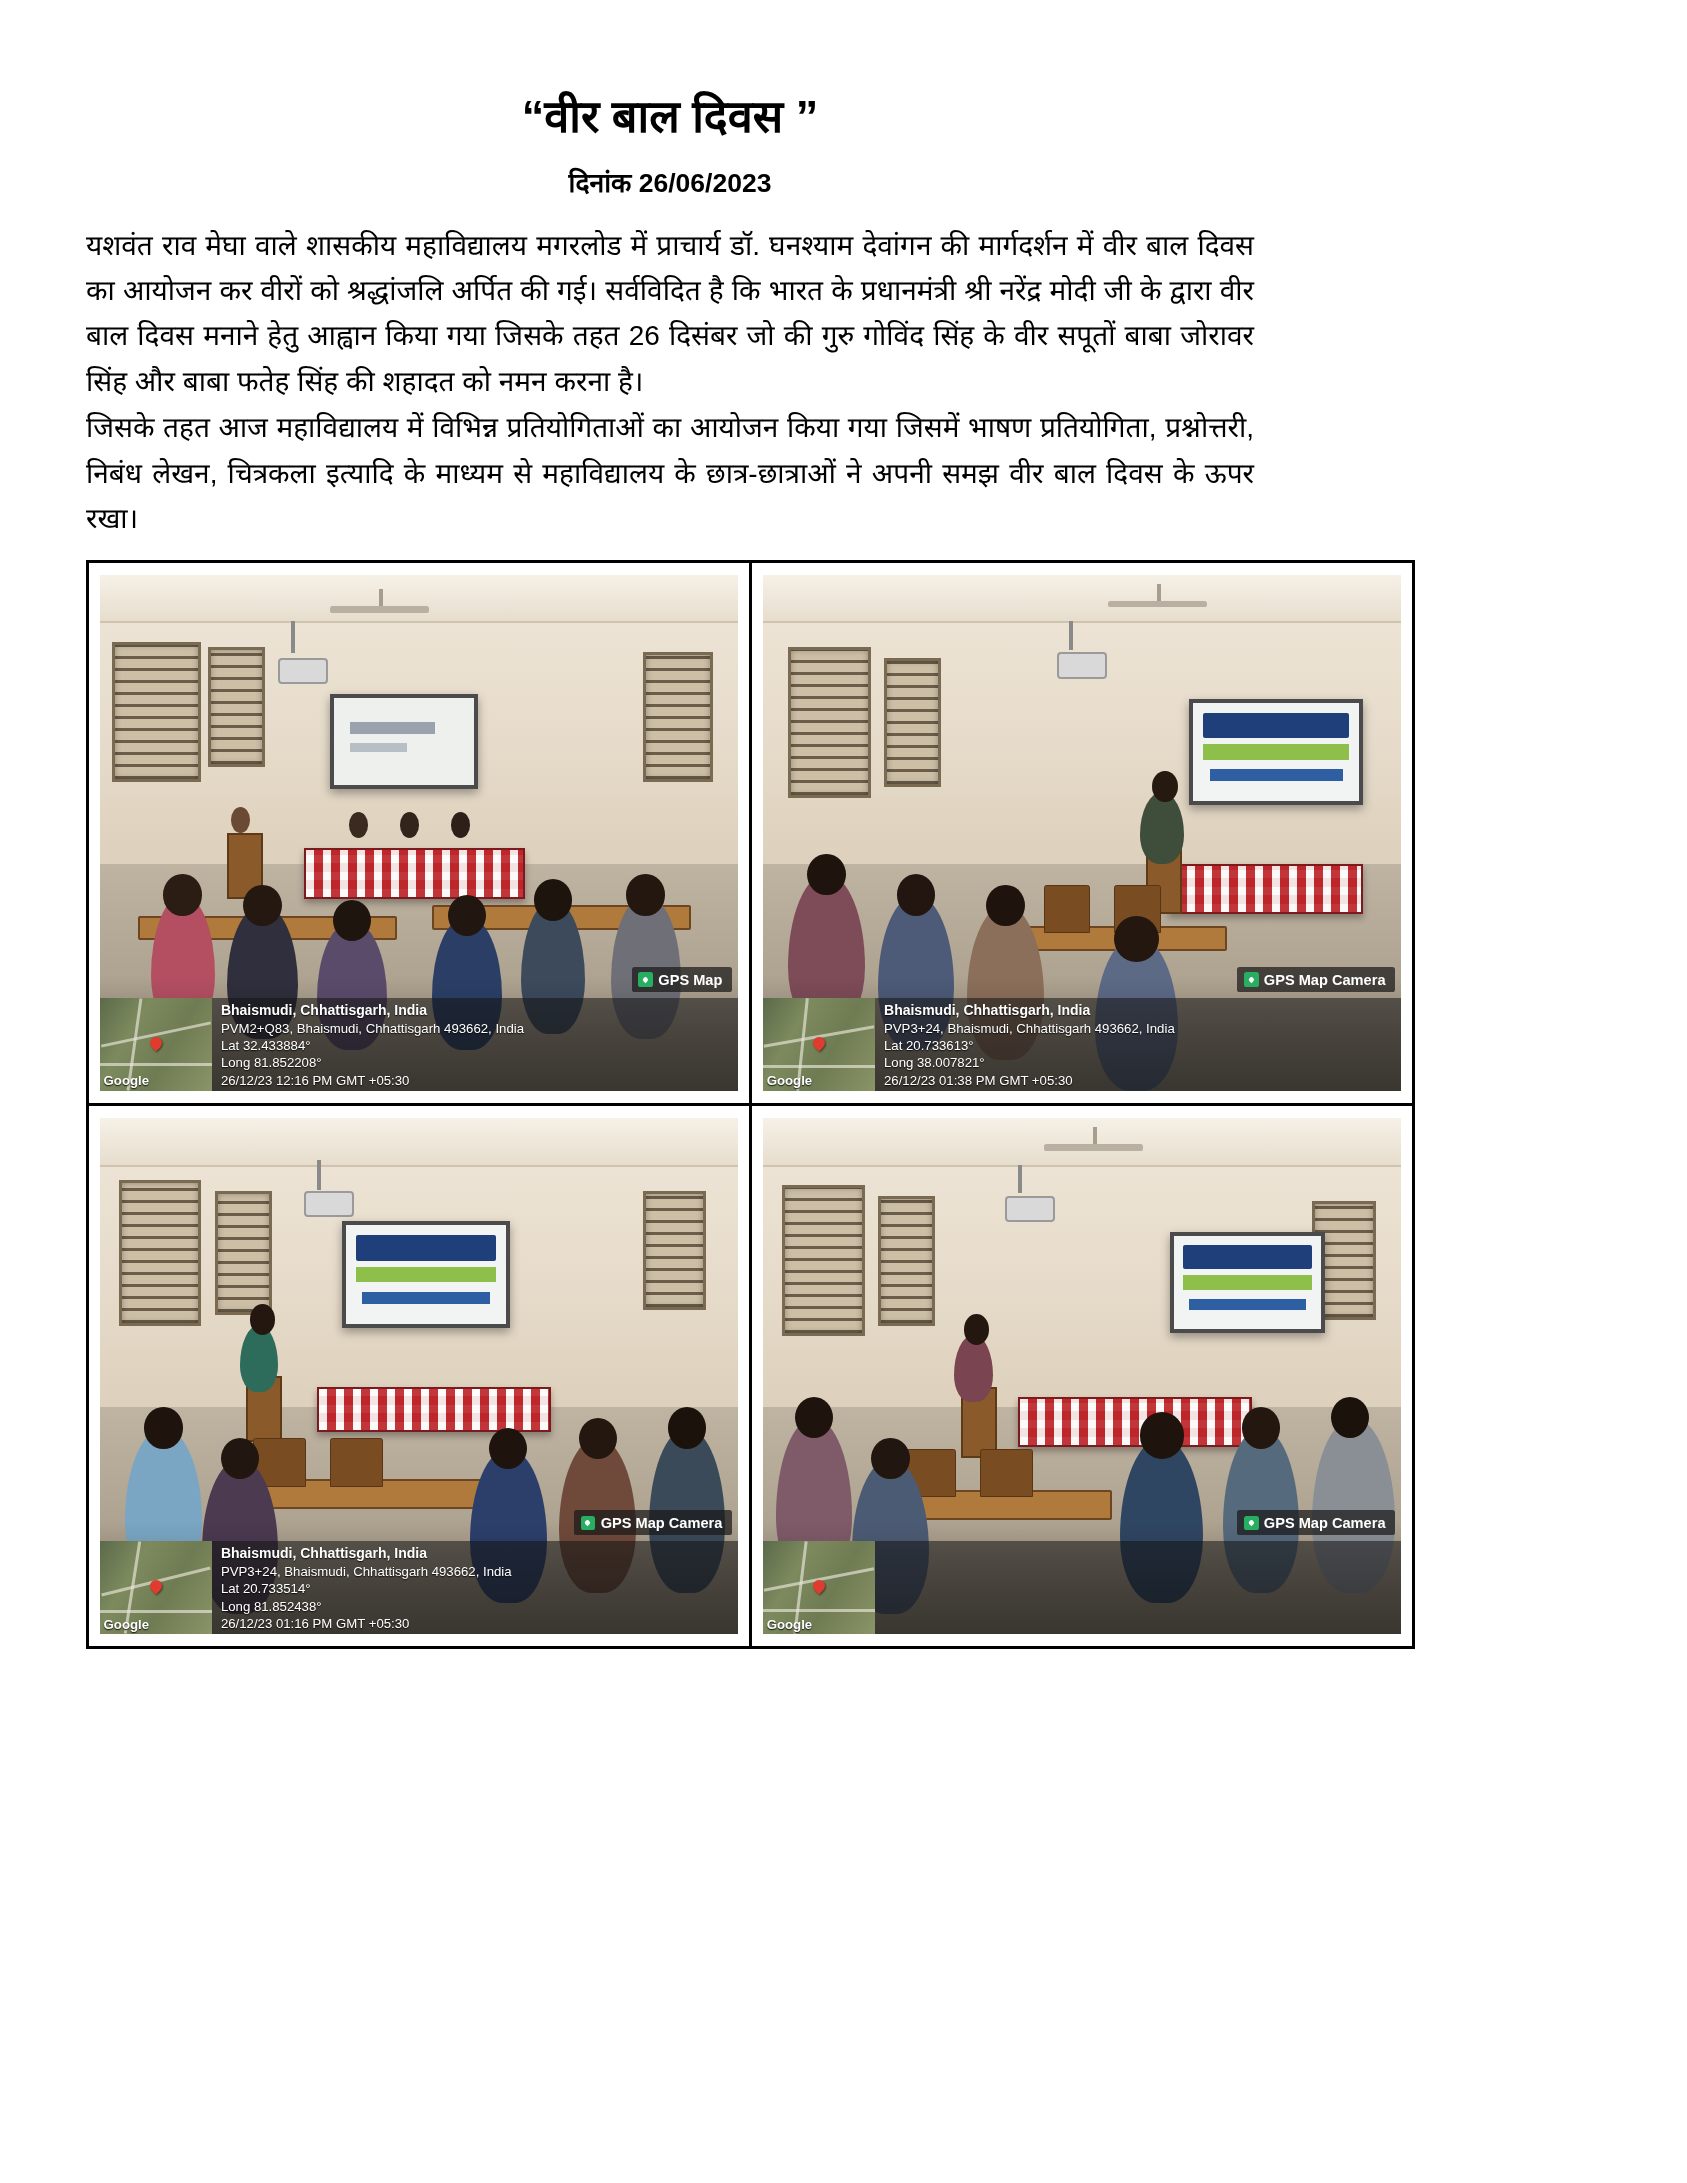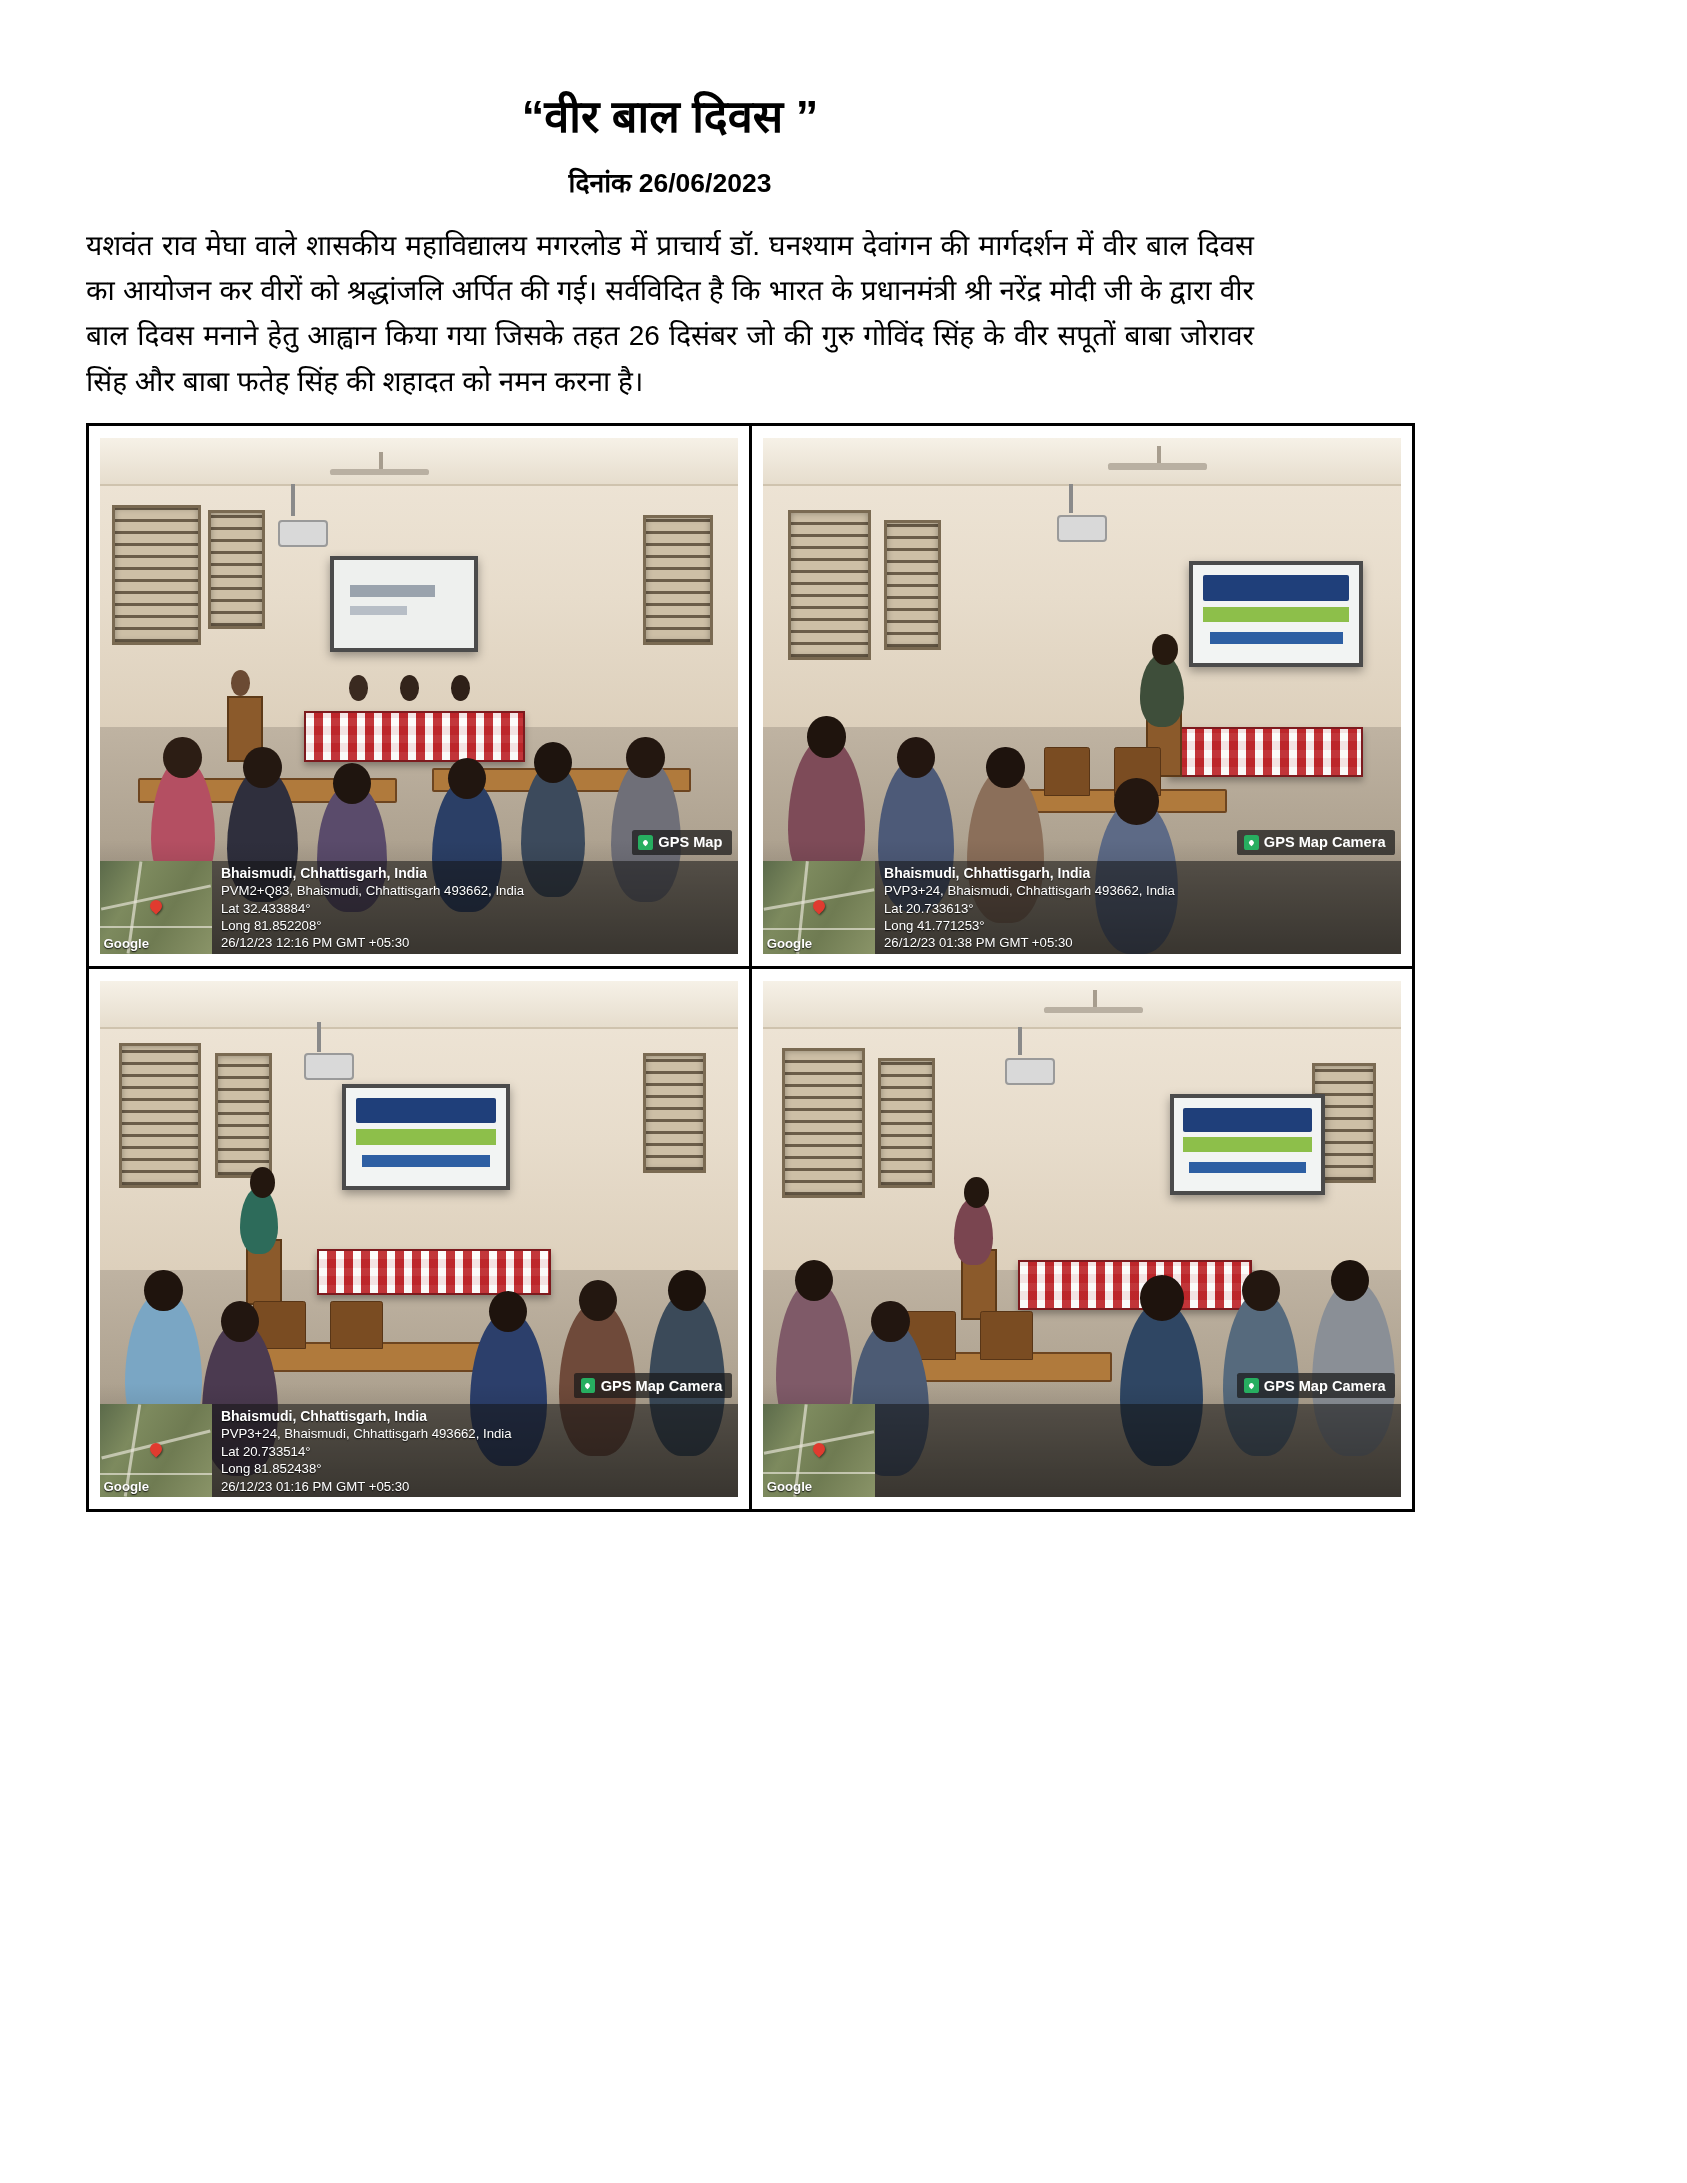--- a/index.html
+++ b/index.html
@@ -237,20 +237,21 @@
 </head>
 <body>
 
 <div class="page">
 
   <h1 class="doc-title">“वीर बाल दिवस ”</h1>
   <div class="doc-date">दिनांक 26/06/2023</div>
 
   <div class="body-text">
     <p>यशवंत राव मेघा वाले शासकीय महाविद्यालय मगरलोड  में प्राचार्य डॉ. घनश्याम देवांगन की मार्गदर्शन में वीर बाल दिवस का आयोजन कर वीरों को श्रद्धांजलि अर्पित की गई। सर्वविदित है कि भारत के प्रधानमंत्री श्री नरेंद्र मोदी जी के द्वारा वीर बाल दिवस मनाने हेतु आह्वान किया गया जिसके तहत 26 दिसंबर जो की गुरु गोविंद सिंह के वीर सपूतों बाबा जोरावर सिंह और बाबा फतेह सिंह की  शहादत को नमन करना है।</p>
+    <p>जिसके तहत आज महाविद्यालय में विभिन्न प्रतियोगिताओं का  आयोजन किया गया जिसमें भाषण प्रतियोगिता, प्रश्नोत्तरी, निबंध लेखन, चित्रकला इत्यादि के माध्यम से महाविद्यालय के छात्र-छात्राओं ने अपनी समझ वीर बाल दिवस के ऊपर रखा।</p>
   </div>
 
   <div class="photo-grid">
 
     <div class="photo-cell">
       <div class="photo">
         <div class="scene">
           <div class="wall-upper"></div>
           <div class="wall-lower"></div>
           <div class="ceiling"></div>
@@ -355,21 +356,21 @@
             <div class="road" style="left:0; top:40%; width:100%; height:3.3px; transform:rotate(-10deg);"></div>
             <div class="road" style="left:34%; top:0; width:3.3px; height:100%; transform:rotate(6deg);"></div>
             <div class="road" style="left:0; top:72%; width:100%; height:2.6px;"></div>
             <span class="marker"></span>
             <span class="gmaps-wm">Google</span>
           </div>
           <div class="gps-lines">
             <div class="l1">Bhaismudi, Chhattisgarh, India</div>
             <div>PVP3+24, Bhaismudi, Chhattisgarh 493662, India</div>
             <div>Lat 20.733613°</div>
-            <div>Long 41.771253°</div>
+            <div>Long 38.007821°</div>
             <div>26/12/23 01:38 PM GMT +05:30</div>
           </div>
         </div>
       </div>
     </div>
 
     <div class="photo-cell">
       <div class="photo">
         <div class="scene">
           <div class="wall-upper"></div>

